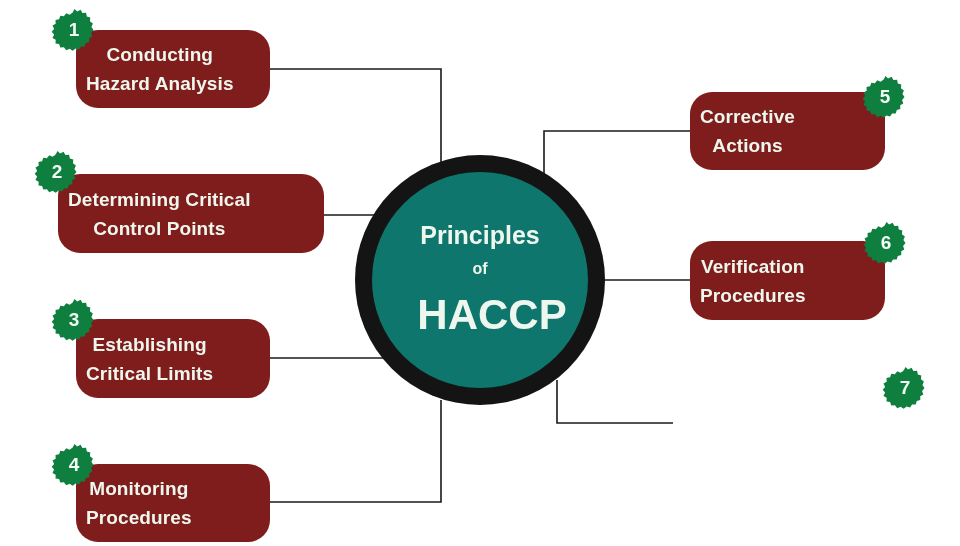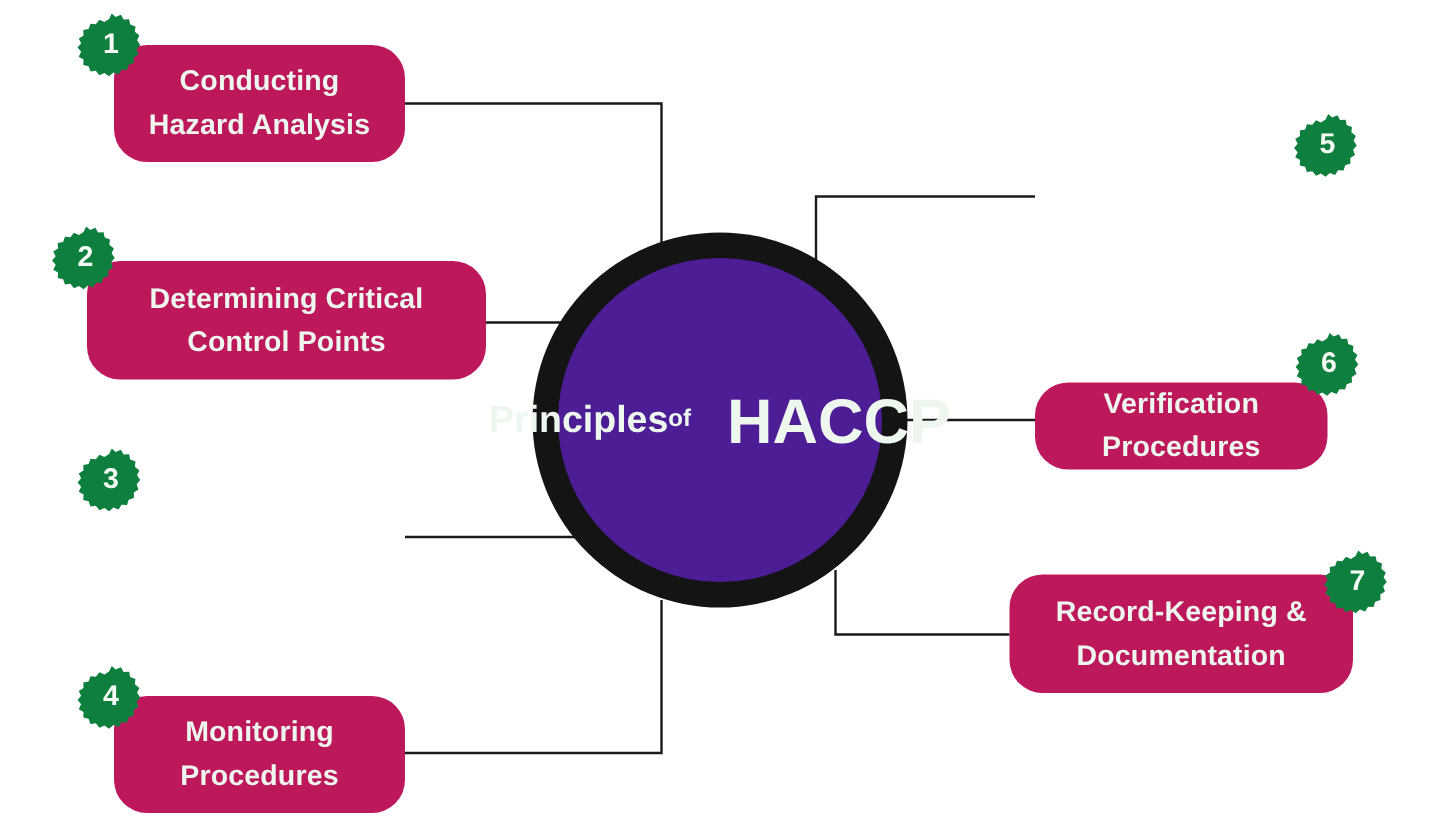--- a/index.html
+++ b/index.html
@@ -22,26 +22,26 @@
     }
     .connectors {
       position: absolute;
       left: 0; top: 0;
       width: 960px;
       height: 546px;
       pointer-events: none;
     }
     .node {
       position: absolute;
-      background: #be185d;
+      background: #7f1d1d;
       border-radius: 22px;
       color: #eef7ee;
       display: flex;
       align-items: center;
-      justify-content: center;
+      justify-content: flex-start;
       text-align: center;
       box-sizing: border-box;
       padding: 0 10px;
     }
     .node-label {
       font-weight: bold;
       font-size: 19px;
       line-height: 29px;
       letter-spacing: 0.1px;
       white-space: pre-line;
@@ -78,23 +78,23 @@
       border-radius: 50%;
       background: #141414;
     }
     .hub-inner {
       position: absolute;
       left: 17px;
       top: 17px;
       width: 216px;
       height: 216px;
       border-radius: 50%;
-      background: #4c1d95;
+      background: #0f766e;
       display: flex;
-      flex-direction: row;
+      flex-direction: column;
       align-items: center;
       justify-content: center;
       color: #eef7ee;
       text-align: right;
     }
     .hub-line1 {
       font-weight: bold;
       font-size: 25px;
       line-height: 34px;
     }
@@ -158,60 +158,64 @@
     <span class="node-label">Determining Critical
 Control Points</span>
   </div>
   <div class="badge" style="left:32px; top:147px;">
     <svg viewBox="0 0 50 50">
         <use href="#seal"></use>
       </svg>
     <span class="badge-num">2</span>
   </div>
 
+  <div class="node" style="left:76px; top:319px; width:194px; height:79px;">
+    <span class="node-label">Establishing
+Critical Limits</span>
+  </div>
   <div class="badge" style="left:49px; top:295px;">
     <svg viewBox="0 0 50 50">
         <use href="#seal"></use>
       </svg>
     <span class="badge-num">3</span>
   </div>
 
   <div class="node" style="left:76px; top:464px; width:194px; height:78px;">
     <span class="node-label">Monitoring
 Procedures</span>
   </div>
   <div class="badge" style="left:49px; top:440px;">
     <svg viewBox="0 0 50 50">
         <use href="#seal"></use>
       </svg>
     <span class="badge-num">4</span>
   </div>
 
+  <div class="node" style="left:690px; top:92px; width:195px; height:78px;">
+    <span class="node-label">Corrective
+Actions</span>
+  </div>
   <div class="badge" style="left:860px; top:72px;">
     <svg viewBox="0 0 50 50">
         <use href="#seal"></use>
       </svg>
     <span class="badge-num">5</span>
   </div>
 
-  <div class="node" style="left:690px; top:255px; width:195px; height:58px;">
+  <div class="node" style="left:690px; top:241px; width:195px; height:79px;">
     <span class="node-label">Verification
 Procedures</span>
   </div>
   <div class="badge" style="left:861px; top:218px;">
     <svg viewBox="0 0 50 50">
         <use href="#seal"></use>
       </svg>
     <span class="badge-num">6</span>
   </div>
 
-  <div class="node" style="left:673px; top:383px; width:229px; height:79px;">
-    <span class="node-label">Record-Keeping &amp;
-Documentation</span>
-  </div>
   <div class="badge" style="left:880px; top:363px;">
     <svg viewBox="0 0 50 50">
         <use href="#seal"></use>
       </svg>
     <span class="badge-num">7</span>
   </div>
 
   <svg width="0" height="0" style="position:absolute">
     <defs>
       <path id="seal" fill="#0e7f3e" d="

